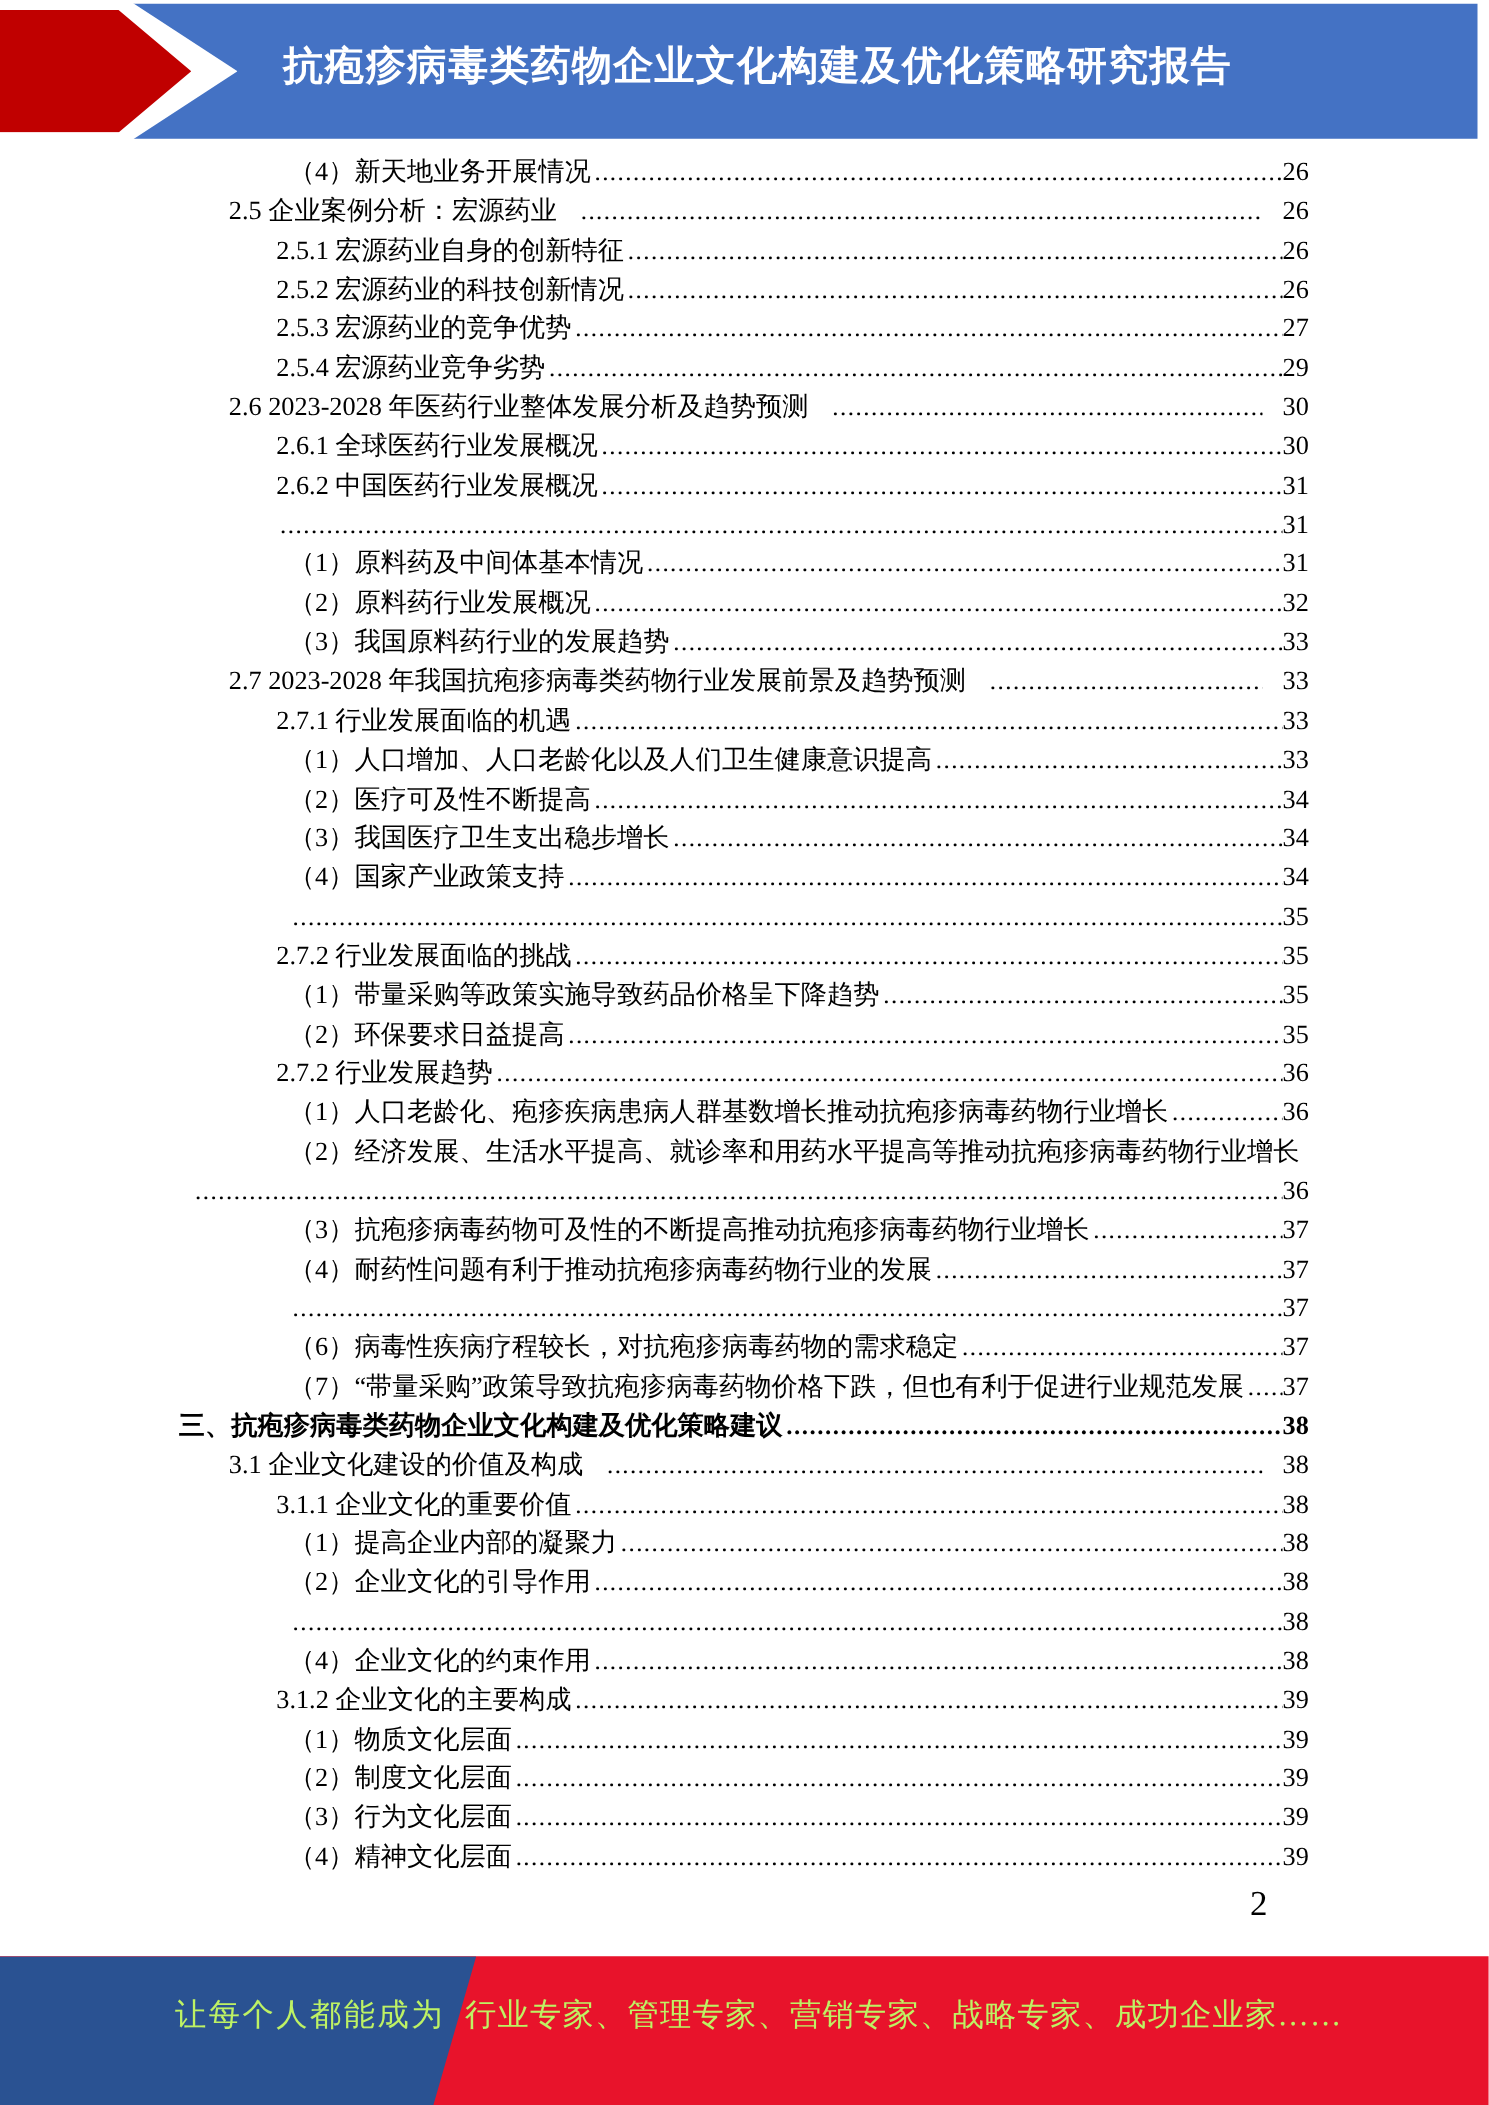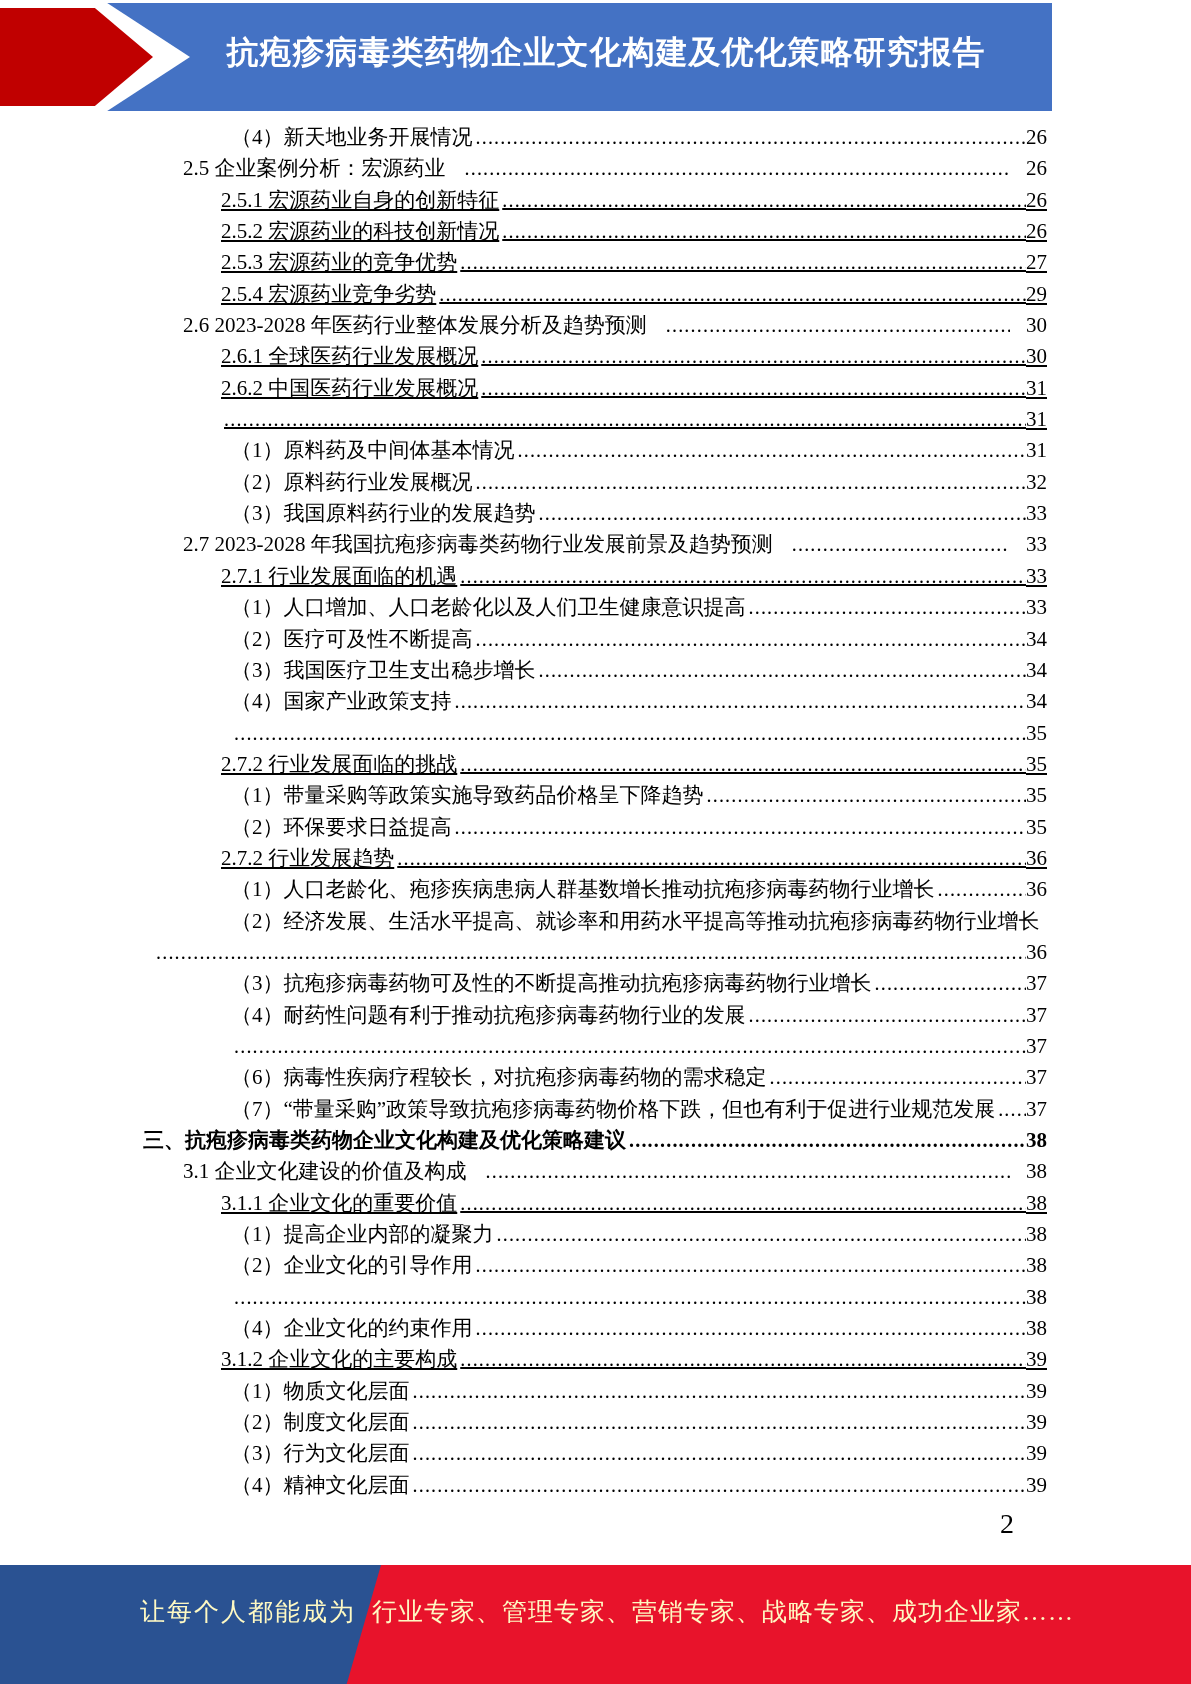--- a/index.html
+++ b/index.html
@@ -8,21 +8,21 @@
     position: relative;
     background: #ffffff;
     overflow: hidden;
     font-family: "Liberation Serif", "DejaVu Serif", serif;
     color: #000;
   }
 
   
   .header-band {
     position: absolute; left: 0; top: 3px;
-    width: 1052px; height: 108px;
+    width: 1182px; height: 108px;
     background: #4472C4;
   }
   .header-title {
     position: absolute; left: 60px; top: 28px; width: 1092px;
     text-align: center;
     font-family: "Liberation Sans", "DejaVu Sans", sans-serif;
     font-weight: 700;
     font-size: 32px;
     letter-spacing: 1px;
     color: #ffffff;
@@ -62,21 +62,21 @@
     padding-left: 3px;
     font-size: 20px;
   }
   .toc-row .leader::after {
     content: "..................................................................................................................................................................................................................................................................................";
     letter-spacing: 1.2px;
   }
   .toc-row .pagenum { flex: 0 0 auto; text-align: right; }
   .lv-chapter    { padding-left: 0; }
   .lv-section    { padding-left: 40px; gap: 16px; }
-  .lv-subsection { padding-left: 78px; text-decoration: underline; }
+  .lv-subsection { padding-left: 78px; }
   .lv-item       { padding-left: 88px; }
   .toc-row.bold  { font-weight: 700; justify-content: flex-end; }
   .toc-row.continuation { padding-left: 10px; }
 
   
   .page-number {
     position: absolute; left: 1000px; top: 1508px;
     font-size: 28px;
   }
 
@@ -88,21 +88,21 @@
   }
   .footer-blue {
     position: absolute; left: 0; top: 0;
     width: 381px; height: 119px;
     background: #2A5292;
     clip-path: polygon(0 0, 100% 0, 91% 100%, 0 100%);
   }
   .footer-text {
     position: absolute; top: 0; height: 93px;
     display: flex; align-items: center;
-    color: #fef9c3;
+    color: #bef264;
     white-space: nowrap;
   }
   .footer-left  { left: 140px; font-size: 25px; letter-spacing: 2px; }
   .footer-right { left: 372px; font-size: 25px; letter-spacing: 1px; }
 </style>
 </head>
 <body>
 
 <div class="header-band">
   <div class="header-title">抗疱疹病毒类药物企业文化构建及优化策略研究报告</div>

